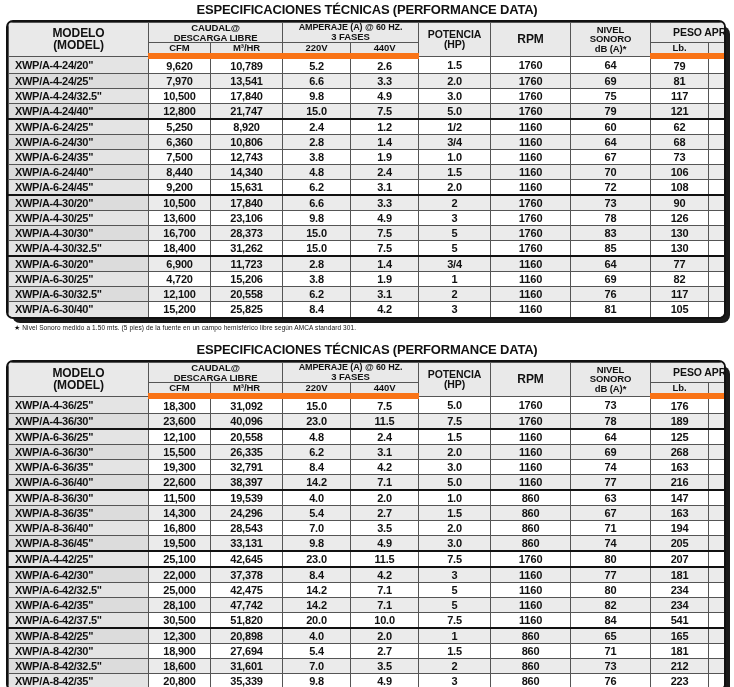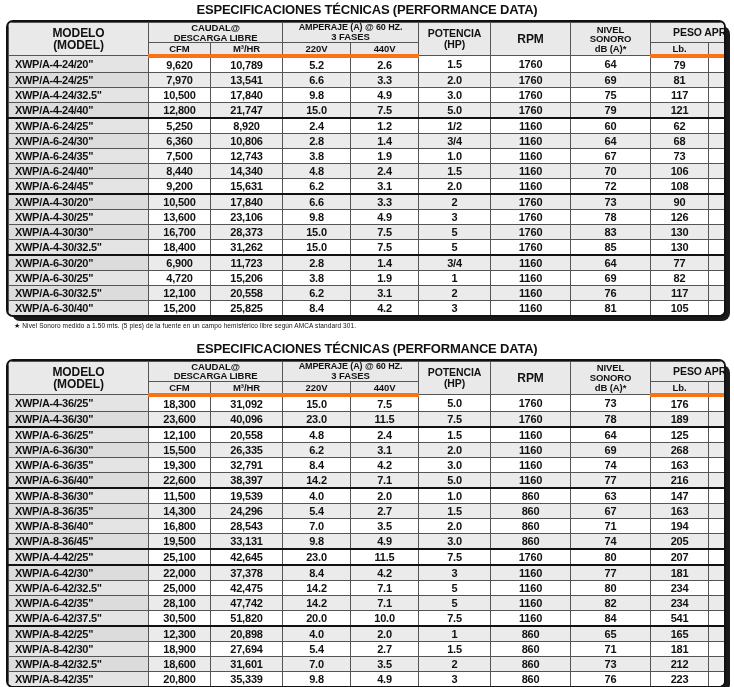--- a/index.html
+++ b/index.html
@@ -99,21 +99,21 @@
   table.spec tbody tr.alt td.model { background: #dcdcdc; }
 
   
   table.spec tbody tr.group-start td {
     border-top: 2px solid #111111;
   }
   table.spec tbody tr:last-child td {
     border-bottom: none;
   }
   table.spec thead tr:last-child th {
-    border-bottom: 4px solid #f97316;
+    border-bottom: 6px solid #f97316;
   }
 
   
   col.c-model { width: 140px; }
   col.c-cfm   { width: 62px; }
   col.c-m3    { width: 72px; }
   col.c-220   { width: 68px; }
   col.c-440   { width: 68px; }
   col.c-hp    { width: 72px; }
   col.c-rpm   { width: 80px; }

